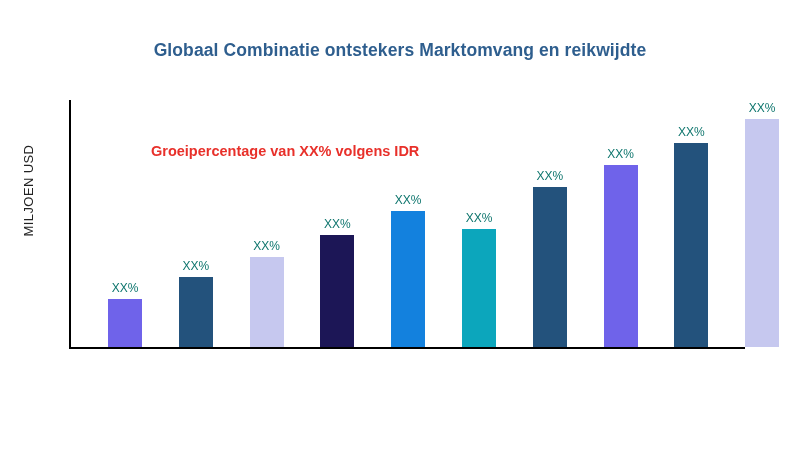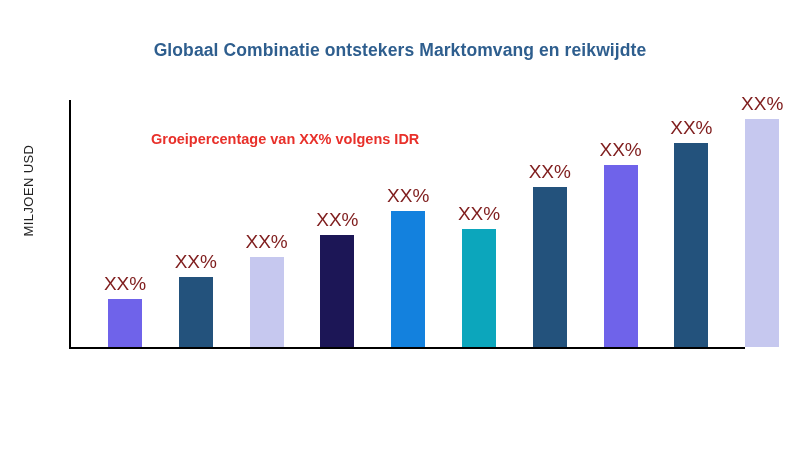--- a/index.html
+++ b/index.html
@@ -83,30 +83,30 @@
     position: absolute;
     bottom: 0;
     left: 0;
     width: 34px;
   }
   .bar-value-label {
     position: absolute;
     left: -16px;
     width: 66px;
     text-align: center;
-    font-size: 19px;
-    color: #7f1d1d;
+    font-size: 12px;
+    color: #0f766e;
     white-space: nowrap;
   }
 
   
   #growth-annotation {
     position: absolute;
     left: 151px;
-    top: 131px;
+    top: 143px;
     font-size: 14.5px;
     font-weight: bold;
     color: #E8302A;
     white-space: nowrap;
   }
 
   
   #source-note {
     position: absolute;
     left: 0;

